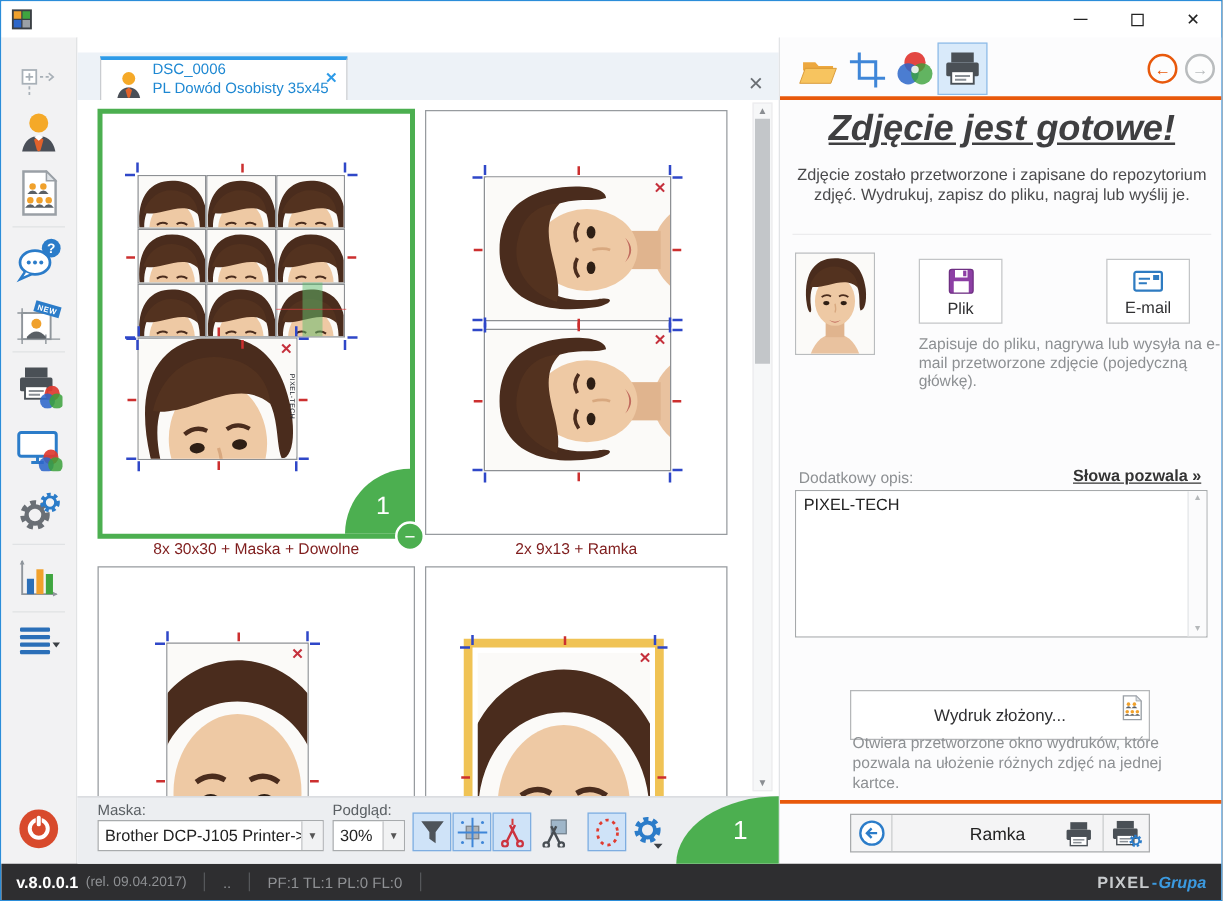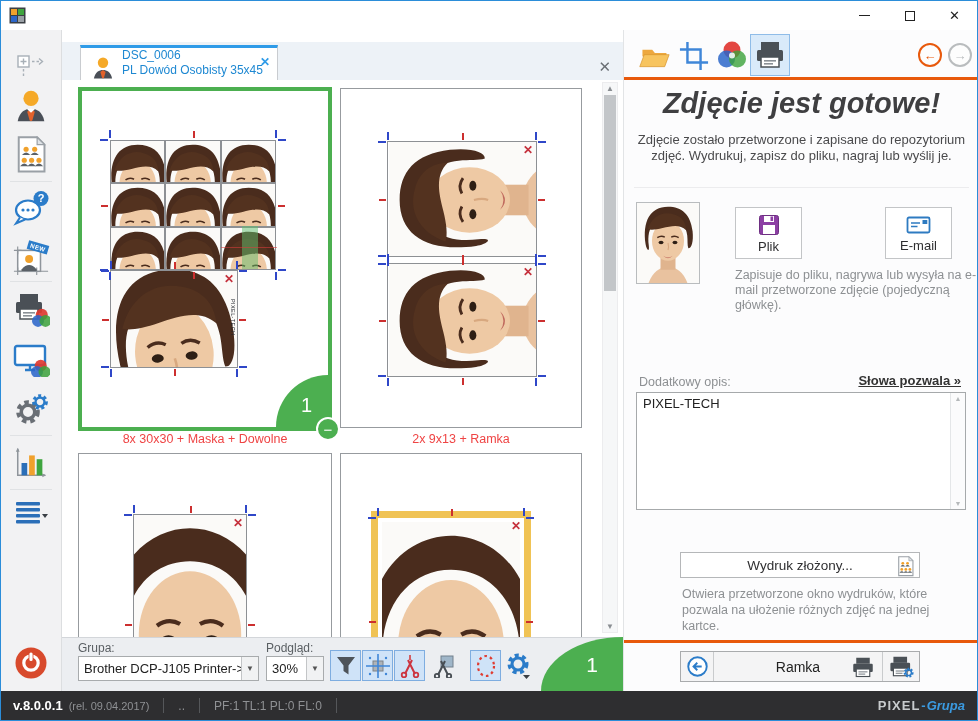--- a/index.html
+++ b/index.html
@@ -26,21 +26,21 @@
   .tab{position:absolute;left:18px;top:3px;width:198px;height:47px;background:#fff;border:1px solid #c9ccd0;border-top:3px solid #2e9be8;border-bottom:none;display:flex;align-items:center;cursor:pointer;}
   .tab .ticon{margin:0 6px 0 9px;}
   .tabtexts{display:flex;flex-direction:column;line-height:15px;font-size:12px;color:#1e88d2;}
   .tabclose{position:absolute;right:7px;top:7px;font-size:12px;color:#2e9be8;font-weight:bold;cursor:pointer;}
   .tabbarclose{position:absolute;right:12px;top:16px;font-size:15px;color:#6a6f74;cursor:pointer;}
   
   .cards{position:absolute;top:50px;left:0;right:0;bottom:54px;background:#fff;overflow:hidden;}
   .card{position:absolute;background:#fff;cursor:pointer;}
   .card.sel{border:4px solid #4caf50;}
   .card.plain{border:1px solid #979b9f;}
-  .cardlabel{position:absolute;text-align:center;font-size:12.5px;color:#ef4444;}
+  .cardlabel{position:absolute;text-align:center;font-size:12.5px;color:#7f1d1d;}
   .pframe{position:absolute;border:1px solid #8d9094;background:#fff;}
   .pclip{position:absolute;inset:0;overflow:hidden;}
   .tick{position:absolute;background:#2f47c8;z-index:4;}
   .tick.r{background:#cc2f2f;}
   .cutmark{position:absolute;top:1px;right:3px;color:#c5303c;font-size:12px;font-weight:bold;z-index:5;}
   .gridwrap{position:absolute;left:28px;top:49px;width:166px;height:130px;display:grid;grid-template-columns:repeat(3,1fr);grid-template-rows:repeat(3,1fr);background:#fff;}
   .gcell{border:1px solid #8d9094;overflow:hidden;position:relative;background:#fdfdfc;}
   .gcell svg{display:block;width:100%;height:100%;}
   .mask{position:absolute;background:rgba(96,190,110,.5);z-index:3;}
   .maskline{position:absolute;background:rgba(220,60,60,.55);z-index:3;}
@@ -63,34 +63,34 @@
   .q-count{position:absolute;right:0;bottom:0;width:82px;height:54px;background:#4caf50;border-top-left-radius:100%;}
   .q-count span{position:absolute;right:25px;top:16px;color:#fff;font-size:21px;}
   
   .panel{position:absolute;left:622px;top:0;width:356px;bottom:0;background:#fcfcfd;border-left:1px solid #e2e4e6;}
   .ptool{position:absolute;top:8px;width:36px;height:36px;display:flex;align-items:center;justify-content:center;cursor:pointer;}
   .ptool.on{top:4px;width:40px;height:42px;background:#d9eafa;border:1px solid #8fbce8;}
   .navcirc{position:absolute;top:13px;width:24px;height:24px;border-radius:50%;display:flex;align-items:center;justify-content:center;font-size:13px;font-weight:bold;cursor:pointer;background:#fdfdfd;}
   .navcirc.or{border:2px solid #e8590c;color:#e8590c;}
   .navcirc.gr{border:2px solid #b9bcbe;color:#b9bcbe;}
   .oline{position:absolute;left:0;right:0;height:3px;background:#e8590c;}
-  .phead{position:absolute;top:57px;left:0;right:0;text-align:center;font-style:italic;font-weight:bold;font-size:29px;color:#3f3f41;}
+  .phead{position:absolute;top:57px;left:0;right:0;text-align:center;font-style:italic;font-weight:bold;font-size:29px;color:#3f3f41;text-decoration:underline;}
   .psub{position:absolute;top:102px;left:12px;right:12px;text-align:center;font-size:13px;line-height:16px;color:#4a4a4c;}
   .pdiv{position:absolute;top:157px;left:10px;right:10px;height:1px;background:#ececee;}
   .pphoto{position:absolute;left:12px;top:172px;width:64px;height:82px;border:1px solid #b9bcbe;overflow:hidden;background:#fbfaf8;}
   .actbtn{position:absolute;top:177px;width:67px;height:52px;border:1px solid #c3c5c7;background:#fff;display:flex;flex-direction:column;align-items:center;justify-content:center;gap:2px;cursor:pointer;}
   .actbtn .albl{font-size:13px;color:#2f2f31;}
   .pcap{position:absolute;font-size:12.5px;line-height:15px;color:#8d9093;}
   .desclabel{position:absolute;left:15px;top:345px;font-size:12.5px;color:#8d9093;}
   .kwlink{position:absolute;right:18px;top:343px;font-size:13px;color:#333;text-decoration:underline;font-weight:600;cursor:pointer;}
   .pta{position:absolute;left:12px;top:362px;width:330px;height:118px;border:1px solid #a6a9ab;background:#fff;}
   .pta textarea{position:absolute;inset:0;border:none;resize:none;font-family:"Liberation Sans",sans-serif;font-size:13px;color:#222;padding:3px 20px 3px 6px;outline:none;}
   .tasb{position:absolute;right:0;top:0;bottom:0;width:15px;background:#fbfbfc;border-left:1px solid #e4e6e8;}
   .tasb .ar{position:absolute;left:0;width:14px;text-align:center;font-size:7px;color:#b5b8ba;}
-  .compbtn{position:absolute;left:56px;top:522px;width:240px;height:26px;border:1px solid #b5b7b9;background:#fff;display:flex;align-items:center;justify-content:center;font-size:13.5px;color:#2f2f31;cursor:pointer;}
+  .compbtn{position:absolute;left:56px;top:522px;width:240px;height:40px;border:1px solid #b5b7b9;background:#fff;display:flex;align-items:center;justify-content:center;font-size:13.5px;color:#2f2f31;cursor:pointer;}
   .compbtn .cicon{position:absolute;right:5px;top:3px;}
   .strip{position:absolute;left:56px;top:621px;width:240px;height:31px;border:1px solid #a9abad;background:#f4f4f5;display:flex;}
   .seg1{width:33px;border-right:1px solid #c9cbcd;display:flex;align-items:center;justify-content:center;cursor:pointer;}
   .seg2{flex:1;position:relative;display:flex;align-items:center;justify-content:center;font-size:14px;color:#222;cursor:pointer;}
   .seg2 svg{position:absolute;right:7px;top:5px;}
   .seg3{width:37px;border-left:1px solid #c9cbcd;display:flex;align-items:center;justify-content:center;cursor:pointer;}
   
   .statusbar{position:absolute;bottom:0;left:0;right:0;height:29px;background:#2e2e30;display:flex;align-items:center;padding:0 12px;}
   .stver{color:#fff;font-weight:bold;font-size:13px;}
   .strel{color:#8f9194;font-size:11px;margin-left:6px;}
@@ -477,21 +477,21 @@
         </div>
 
         <div class="vscroll">
           <div class="varrow" style="top:1px">▲</div>
           <div class="vthumb"></div>
           <div class="varrow" style="bottom:1px">▼</div>
         </div>
       </div>
 
       <div class="bottombar">
-        <span class="bblabel" style="left:16px">Grupa:</span>
+        <span class="bblabel" style="left:16px">Maska:</span>
         <div class="combo" style="left:16px;width:181px;">
           <span class="cval">Brother DCP-J105 Printer-&gt;A...</span>
           <span class="carr">▼</span>
         </div>
         <span class="bblabel" style="left:204px">Podgląd:</span>
         <div class="combo" style="left:204px;width:58px;">
           <span class="cval">30%</span>
           <span class="carr">▼</span>
         </div>
         <div class="tool on" style="left:268px">

